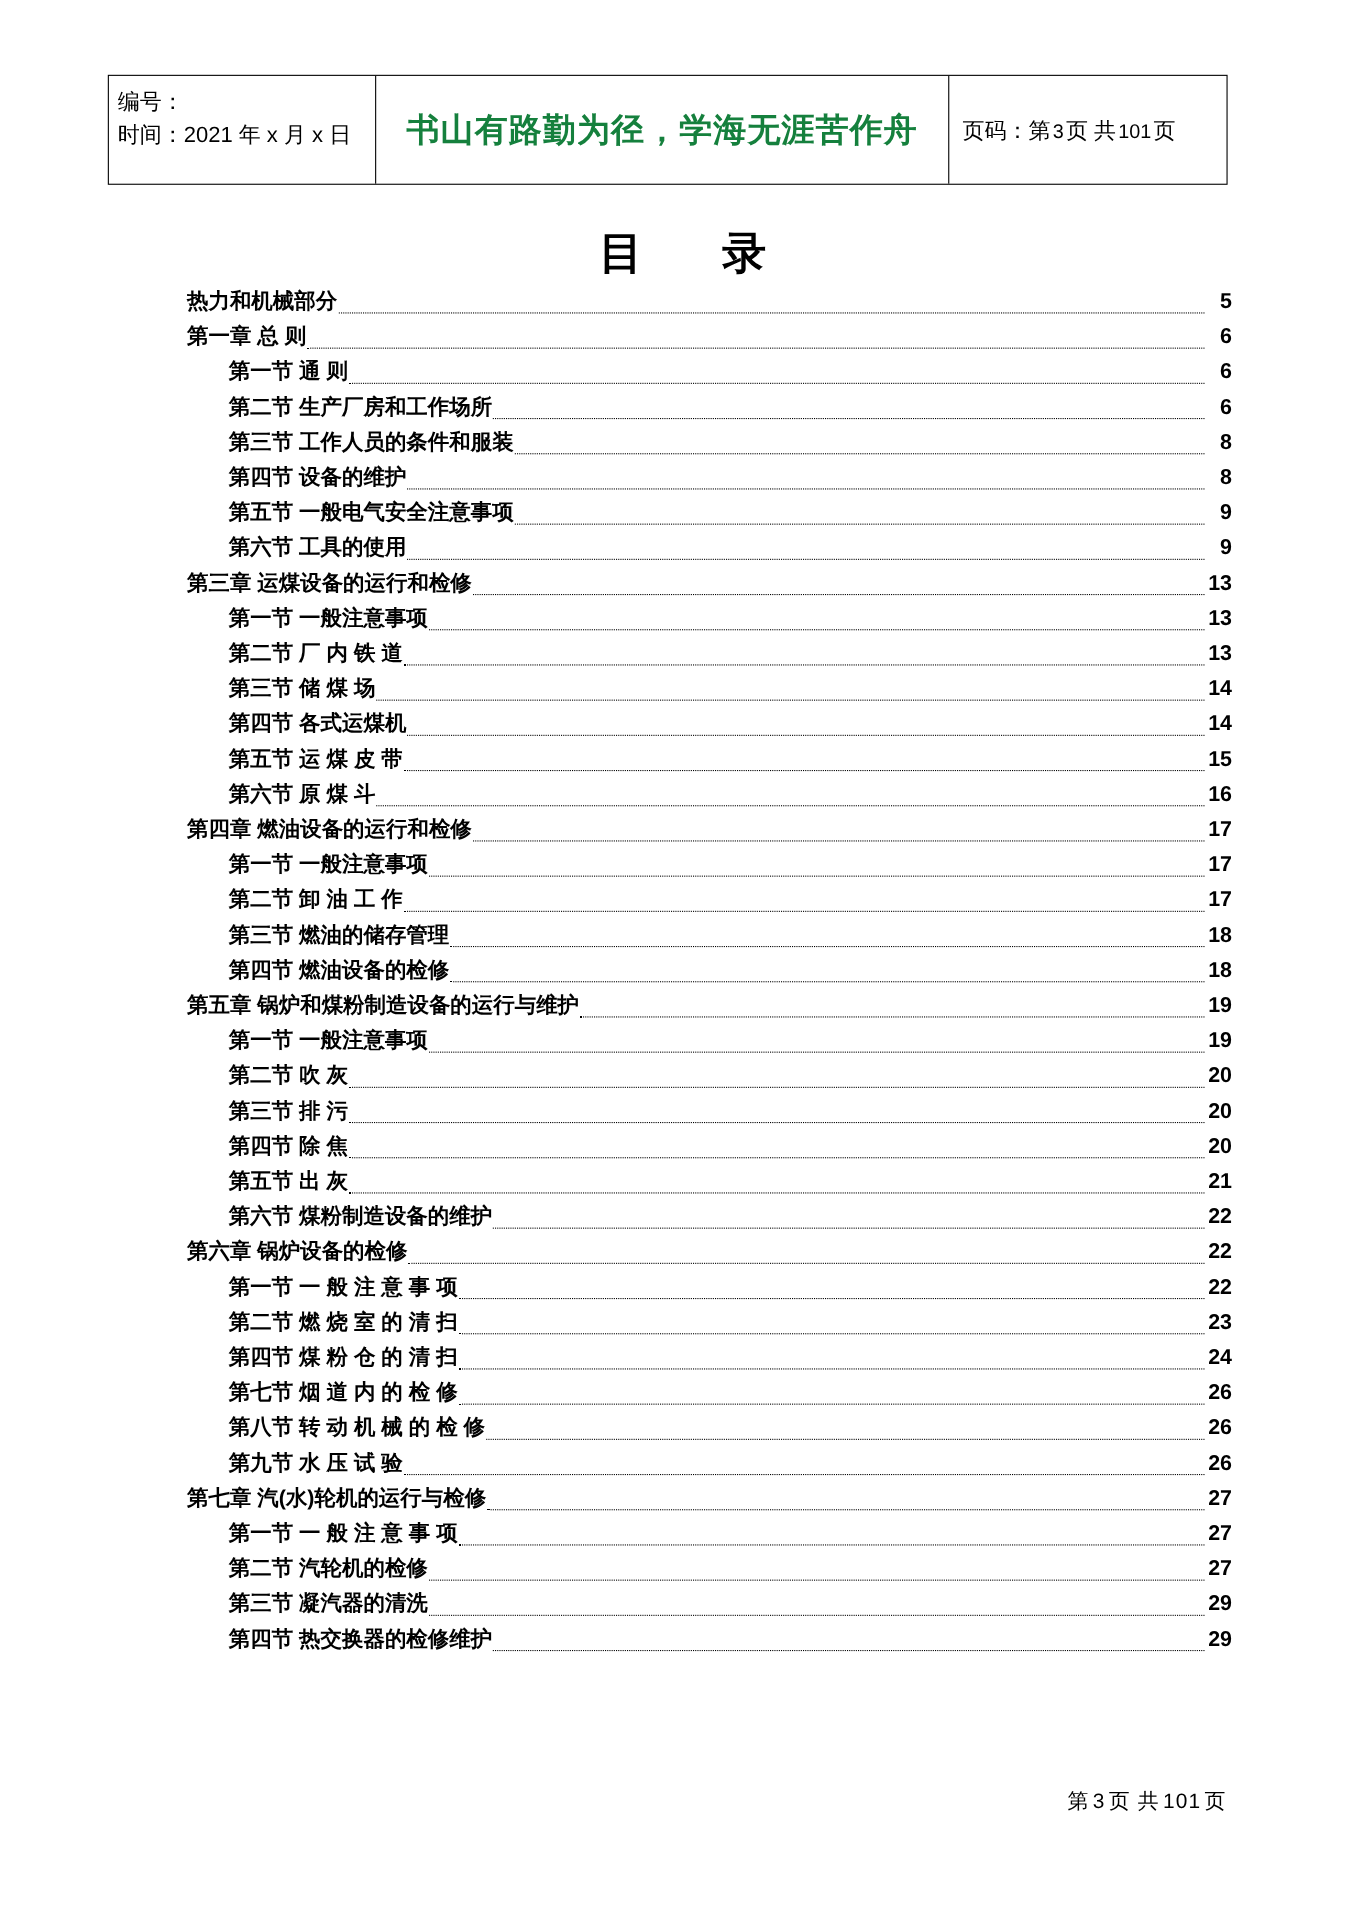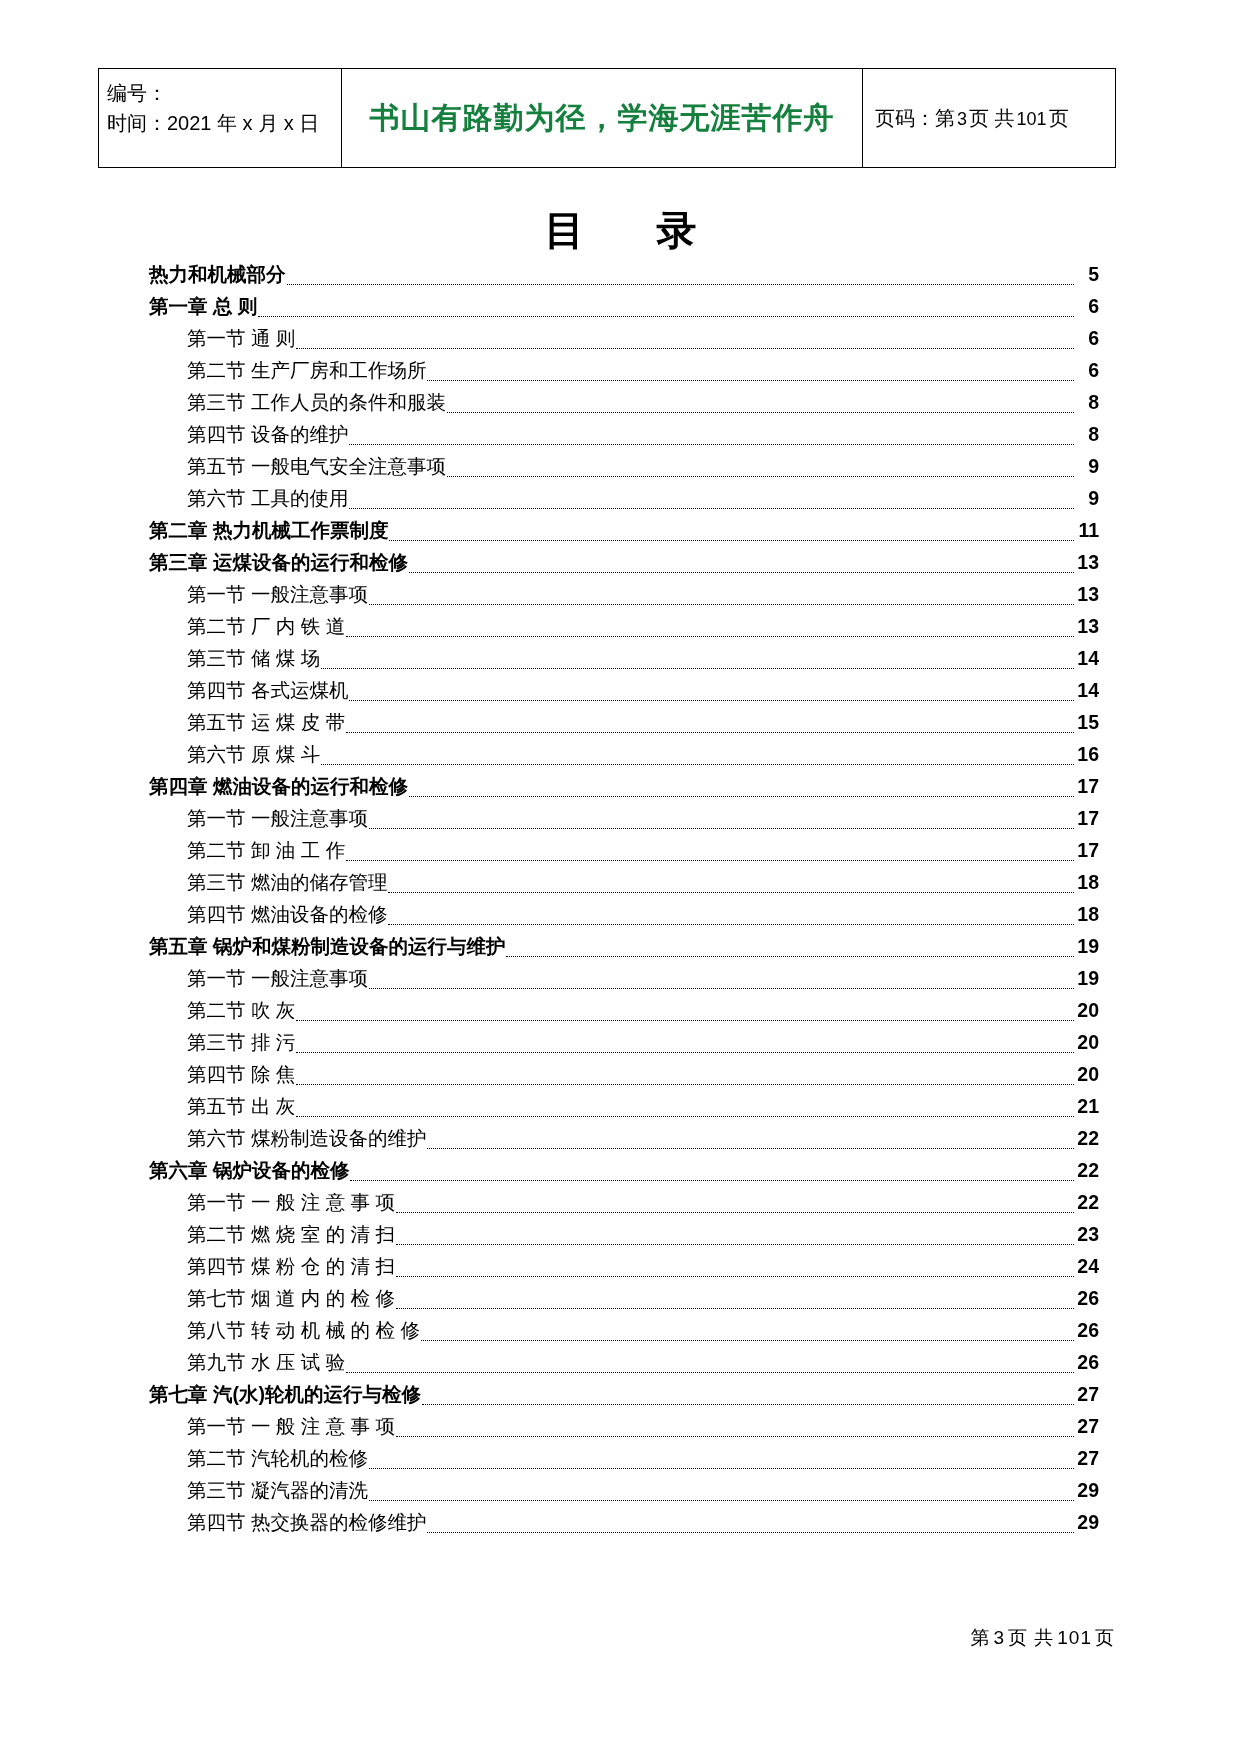--- a/index.html
+++ b/index.html
@@ -89,39 +89,39 @@
     text-align: center;
     font-size: 40px;
     font-weight: bold;
     letter-spacing: 0px;
   }
   .doc-title .sp { display: inline-block; width: 72px; }
 
   
   .toc {
     position: absolute;
-    left: 81px;
+    left: 102px;
     top: 258px;
     width: 1018px;
   }
   .toc-row {
     display: flex;
     align-items: flex-end;
     font-size: 19.5px;
     line-height: 32px;
     height: 32px;
     white-space: nowrap;
     color: #000;
   }
   .toc-row .label {
     flex: 0 0 auto;
     font-weight: bold;
   }
   .toc-row.lvl1 .label { font-weight: bold; }
-  .toc-row.lvl2 .label { font-weight: normal; }
+  .toc-row.lvl2 .label { font-weight: bold; }
   .toc-row .dots {
     flex: 1 1 auto;
     overflow: hidden;
     margin: 0 1px 5px 1px;
     border-bottom: 1.4px dotted #000;
     height: 1px;
     min-width: 10px;
   }
   .toc-row .pageno {
     flex: 0 0 auto;
@@ -201,25 +201,20 @@
         <span class="label">第五节 一般电气安全注意事项</span>
         <span class="dots"></span>
         <span class="pageno">9</span>
       </div>
       <div class="toc-row lvl2">
         <span class="label">第六节 工具的使用</span>
         <span class="dots"></span>
         <span class="pageno">9</span>
       </div>
       <div class="toc-row lvl1">
-        <span class="label">第二章  热力机械工作票制度</span>
-        <span class="dots"></span>
-        <span class="pageno">11</span>
-      </div>
-      <div class="toc-row lvl1">
         <span class="label">第三章  运煤设备的运行和检修</span>
         <span class="dots"></span>
         <span class="pageno">13</span>
       </div>
       <div class="toc-row lvl2">
         <span class="label">第一节  一般注意事项</span>
         <span class="dots"></span>
         <span class="pageno">13</span>
       </div>
       <div class="toc-row lvl2">

